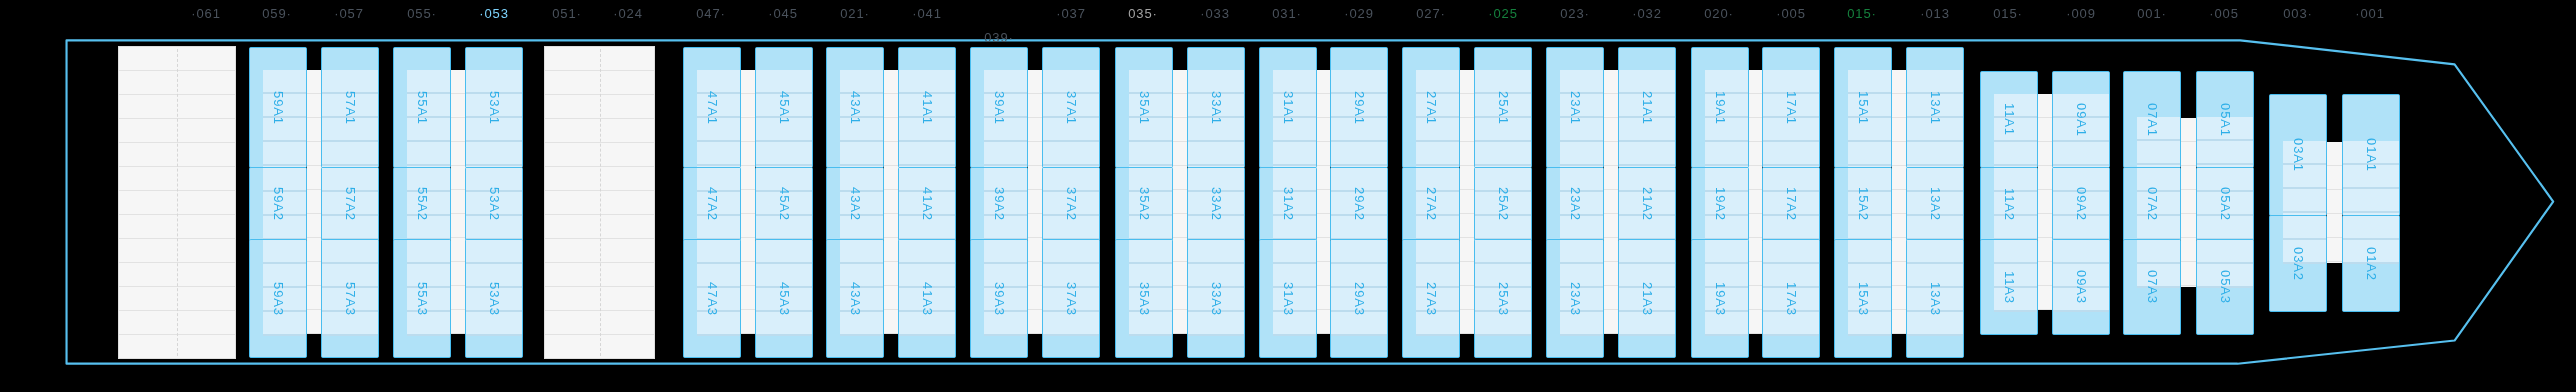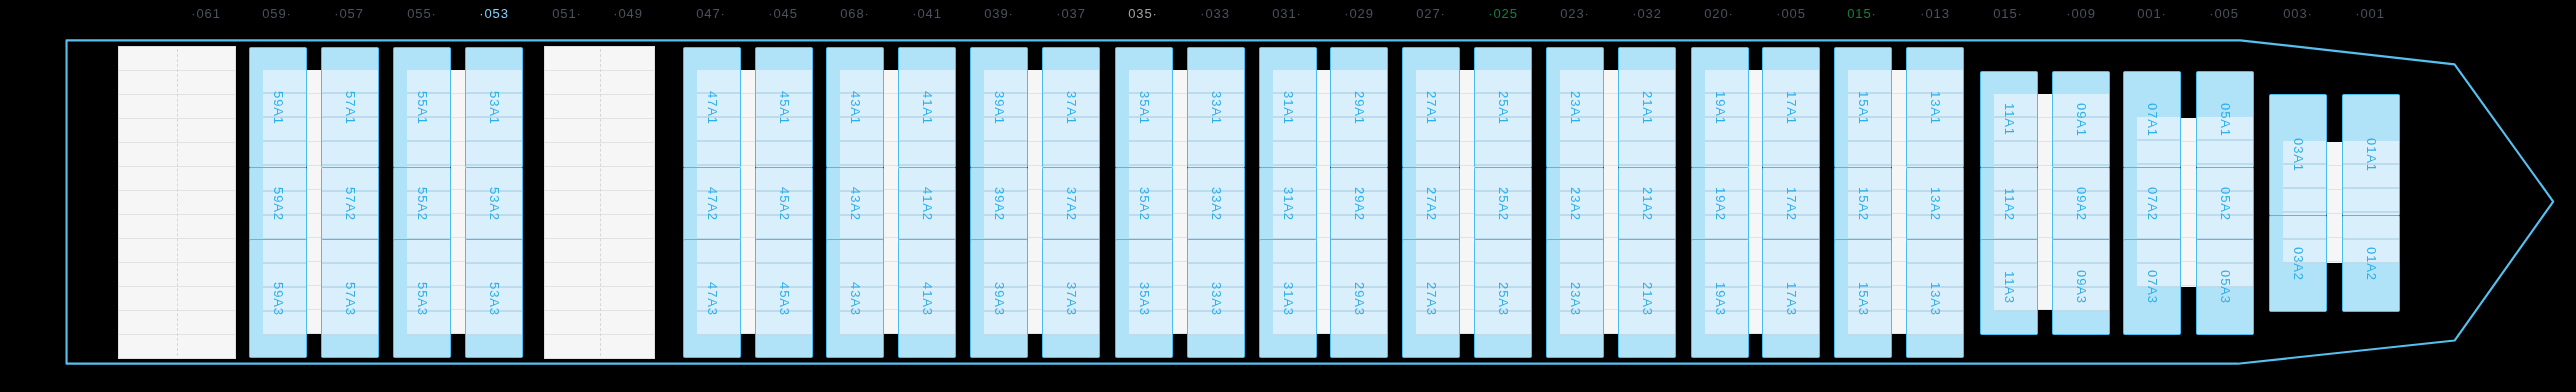--- a/index.html
+++ b/index.html
@@ -23,26 +23,26 @@
 <div id="stage">
     <svg id="hull-svg" width="2576" height="392" viewBox="0 0 3000 457">
       <polygon points="76,47 2610,47 2860,75 2975,235 2860,397 2607,424 76,424" fill="none" stroke="#57c0ef" stroke-width="2.5" stroke-linejoin="round"></polygon>
     </svg>
     <div class="poslabel" style="left: 206px; color: rgb(74, 82, 92);">·061</div>
     <div class="poslabel" style="left: 277px; color: rgb(74, 82, 92);">059·</div>
     <div class="poslabel" style="left: 349px; color: rgb(74, 82, 92);">·057</div>
     <div class="poslabel" style="left: 422px; color: rgb(74, 82, 92);">055·</div>
     <div class="poslabel" style="left: 494px; color: #7dd3fc;">·053</div>
     <div class="poslabel" style="left: 567px; color: rgb(74, 82, 92);">051·</div>
-    <div class="poslabel" style="left: 628px; color: rgb(74, 82, 92);">·049</div>
+    <div class="poslabel" style="left: 628px; color: rgb(74, 82, 92);">·024</div>
     <div class="poslabel" style="left: 711px; color: rgb(74, 82, 92);">047·</div>
     <div class="poslabel" style="left: 783px; color: rgb(74, 82, 92);">·045</div>
-    <div class="poslabel" style="left: 855px; color: rgb(74, 82, 92);">068·</div>
+    <div class="poslabel" style="left: 855px; color: rgb(74, 82, 92);">021·</div>
     <div class="poslabel" style="left: 927px; color: rgb(74, 82, 92);">·041</div>
-    <div class="poslabel" style="left: 999px; color: rgb(74, 82, 92);">039·</div>
+    <div class="poslabel" style="left: 999px; color: rgb(74, 82, 92); margin-top: 24px;">039·</div>
     <div class="poslabel" style="left: 1071px; color: rgb(74, 82, 92);">·037</div>
     <div class="poslabel" style="left: 1143px; color: #a3a3a3;">035·</div>
     <div class="poslabel" style="left: 1215px; color: rgb(74, 82, 92);">·033</div>
     <div class="poslabel" style="left: 1287px; color: rgb(74, 82, 92);">031·</div>
     <div class="poslabel" style="left: 1359px; color: rgb(74, 82, 92);">·029</div>
     <div class="poslabel" style="left: 1431px; color: rgb(74, 82, 92);">027·</div>
     <div class="poslabel" style="left: 1503px; color: #15803d;">·025</div>
     <div class="poslabel" style="left: 1575px; color: rgb(74, 82, 92);">023·</div>
     <div class="poslabel" style="left: 1647px; color: rgb(74, 82, 92);">·032</div>
     <div class="poslabel" style="left: 1719px; color: rgb(74, 82, 92);">020·</div>

